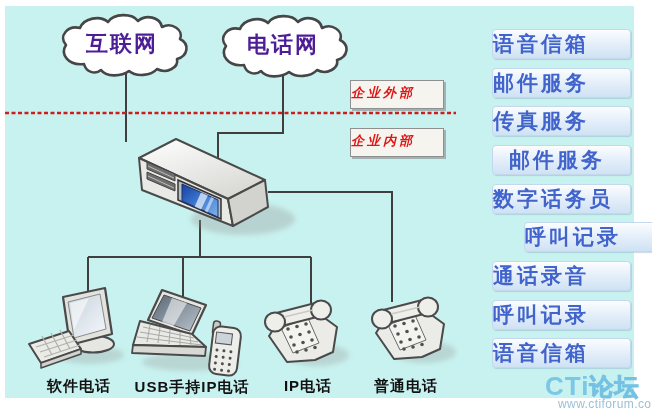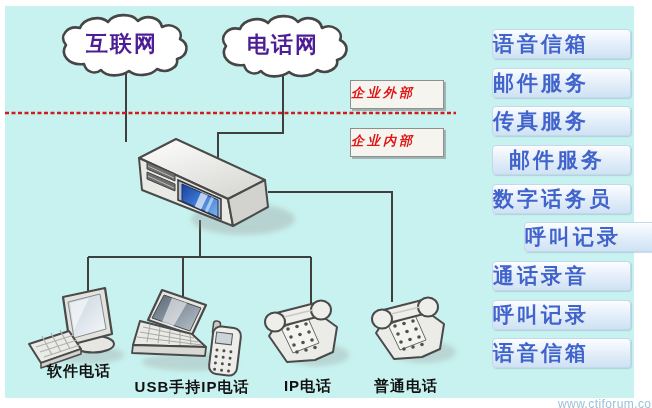--- a/index.html
+++ b/index.html
@@ -196,31 +196,32 @@
     <use href="#deskphone" x="372" y="297"></use>
   </svg>
 
   <div class="txt cloud-label" style="left:122px; top:44px;">互联网</div>
   <div class="txt cloud-label" style="left:283px; top:45px;">电话网</div>
 
   <div class="zone-box" style="left:350px; top:80px;"><span>企业外部</span></div>
   <div class="zone-box" style="left:350px; top:128px;"><span>企业内部</span></div>
 
 
-  <div class="txt dev-label" style="left:79px; top:362px;font-family:Liberation Serif, serif;">软件电话</div>
+  <div class="txt dev-label" style="left:79px; top:377px;font-family:Liberation Serif, serif;">软件电话</div>
   <div class="txt dev-label" style="left:192px; top:378px;">USB手持IP电话</div>
   <div class="txt dev-label" style="left:308px; top:377px;">IP电话</div>
   <div class="txt dev-label" style="left:406px; top:377px;">普通电话</div>
 
   <div class="menu">
     <div class="menu-btn" style="top:29px;">语音信箱</div>
     <div class="menu-btn" style="top:68px;">邮件服务</div>
     <div class="menu-btn" style="top:106px;">传真服务</div>
     <div class="menu-btn" style="top:145px;padding-left:16px;">邮件服务</div>
     <div class="menu-btn" style="top:184px;">数字话务员</div>
     <div class="menu-btn" style="top:222px;margin-left:32px;">呼叫记录</div>
     <div class="menu-btn" style="top:261px;">通话录音</div>
     <div class="menu-btn" style="top:300px;">呼叫记录</div>
     <div class="menu-btn" style="top:338px;">语音信箱</div>
   </div>
 
+  <div class="logo"><span class="cti">CTi</span><span class="forum">论坛</span></div>
   <div class="logo-url">www.ctiforum.com</div>
 </div>
 
 </body></html>

